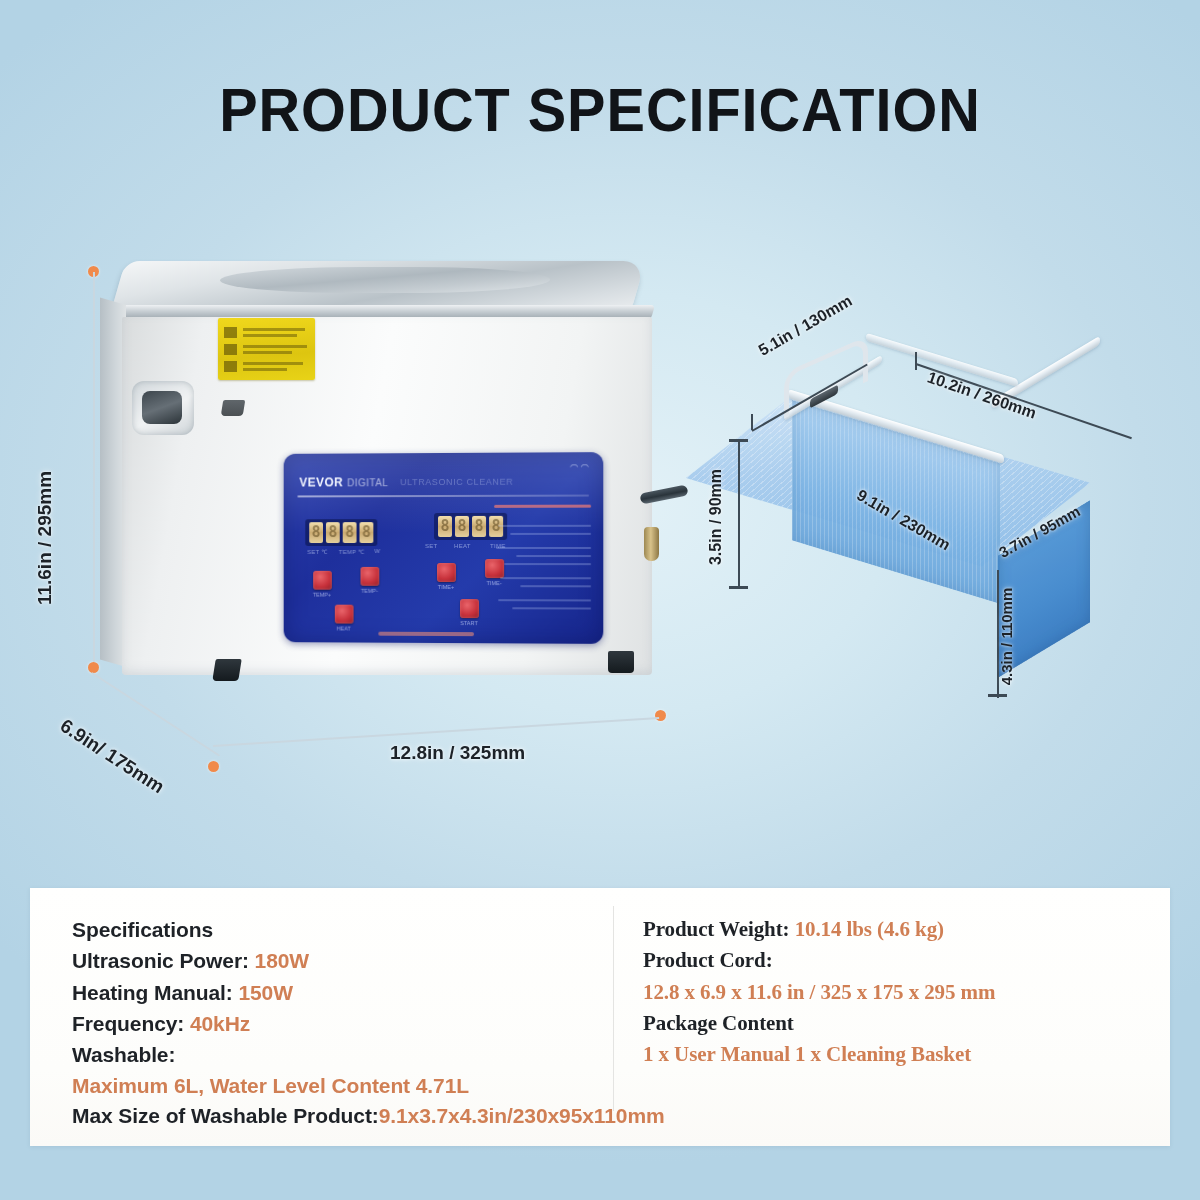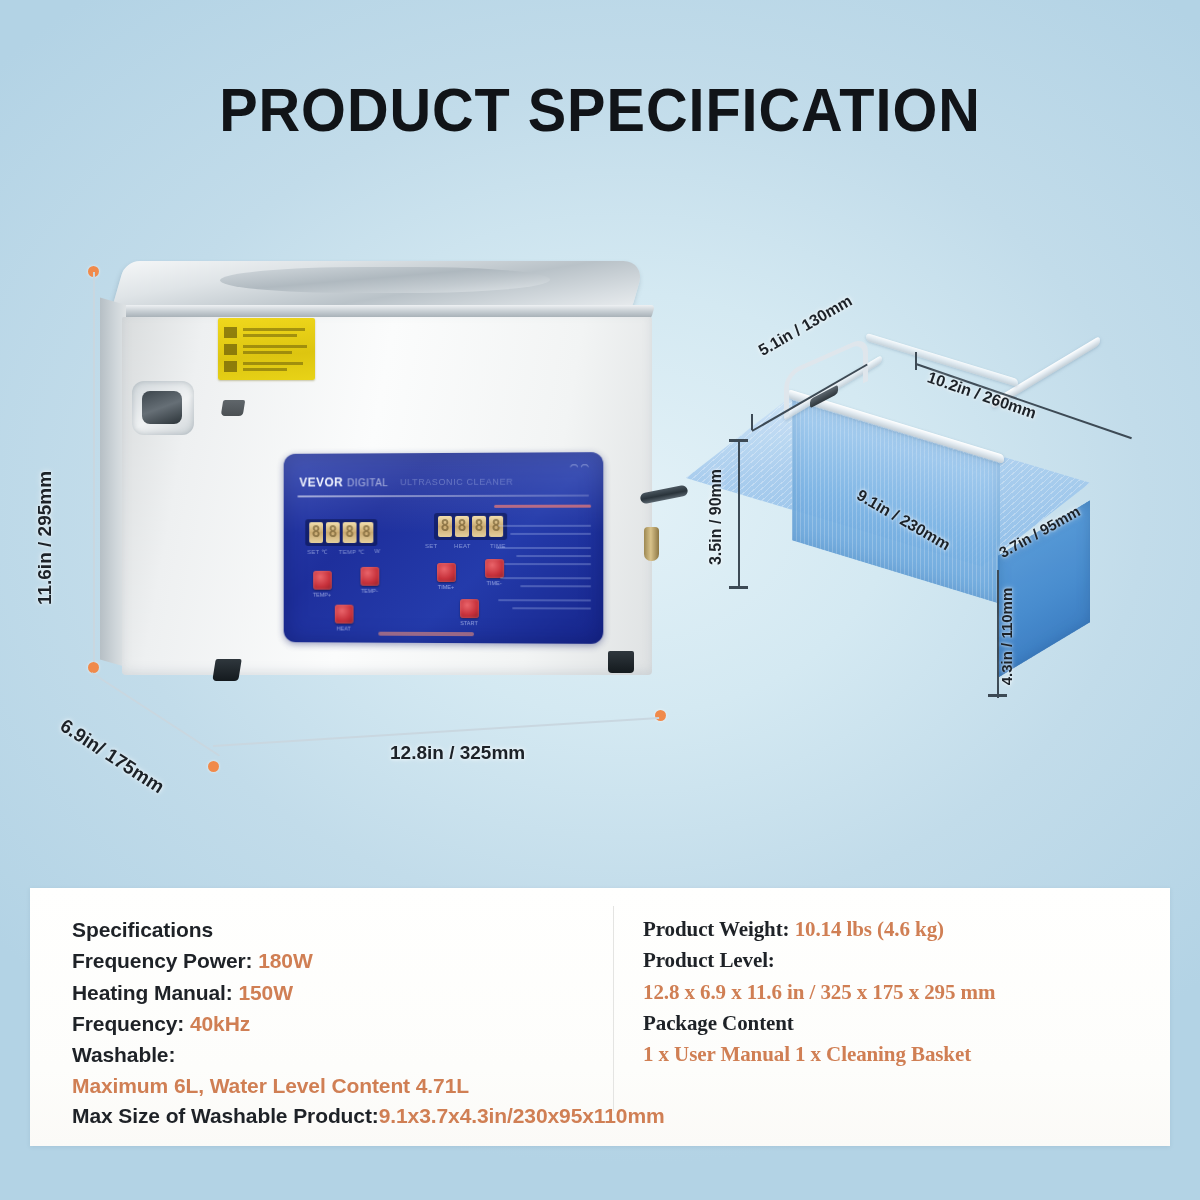--- a/index.html
+++ b/index.html
@@ -489,21 +489,21 @@
   <div class="dim" style="left:958px; top:628px; font-size:15px; transform:rotate(-90deg);">4.3in / 110mm</div>
 
   <div id="specs">
 
     <div class="spec-divider"></div>
 
     <div class="spec-col" id="col-left">
       <div class="srow">Specifications</div>
 
       <div class="srow">
-        <span>Frequency Power:</span>
+        <span>Ultrasonic Power:</span>
         <span class="val">180W</span>
       </div>
 
       <div class="srow">
         <span>Heating Manual:</span>
         <span class="val">150W</span>
       </div>
 
       <div class="srow">
         <span>Frequency:</span>
@@ -517,21 +517,21 @@
       <div class="srow val-only">Maximum 6L, Water Level Content 4.71L</div>
     </div>
 
     <div class="spec-col" id="col-right">
       <div class="srow">
         <span>Product Weight:</span>
         <span class="val">10.14 lbs (4.6 kg)</span>
       </div>
 
       <div class="srow">
-        <span>Product Level:</span>
+        <span>Product Cord:</span>
       </div>
 
       <div class="srow val-only">12.8 x 6.9 x 11.6 in / 325 x 175 x 295 mm</div>
 
       <div class="srow">Package Content</div>
 
       <div class="srow val-only">1 x User Manual   1 x Cleaning Basket</div>
     </div>
 
     <div class="spec-last">

